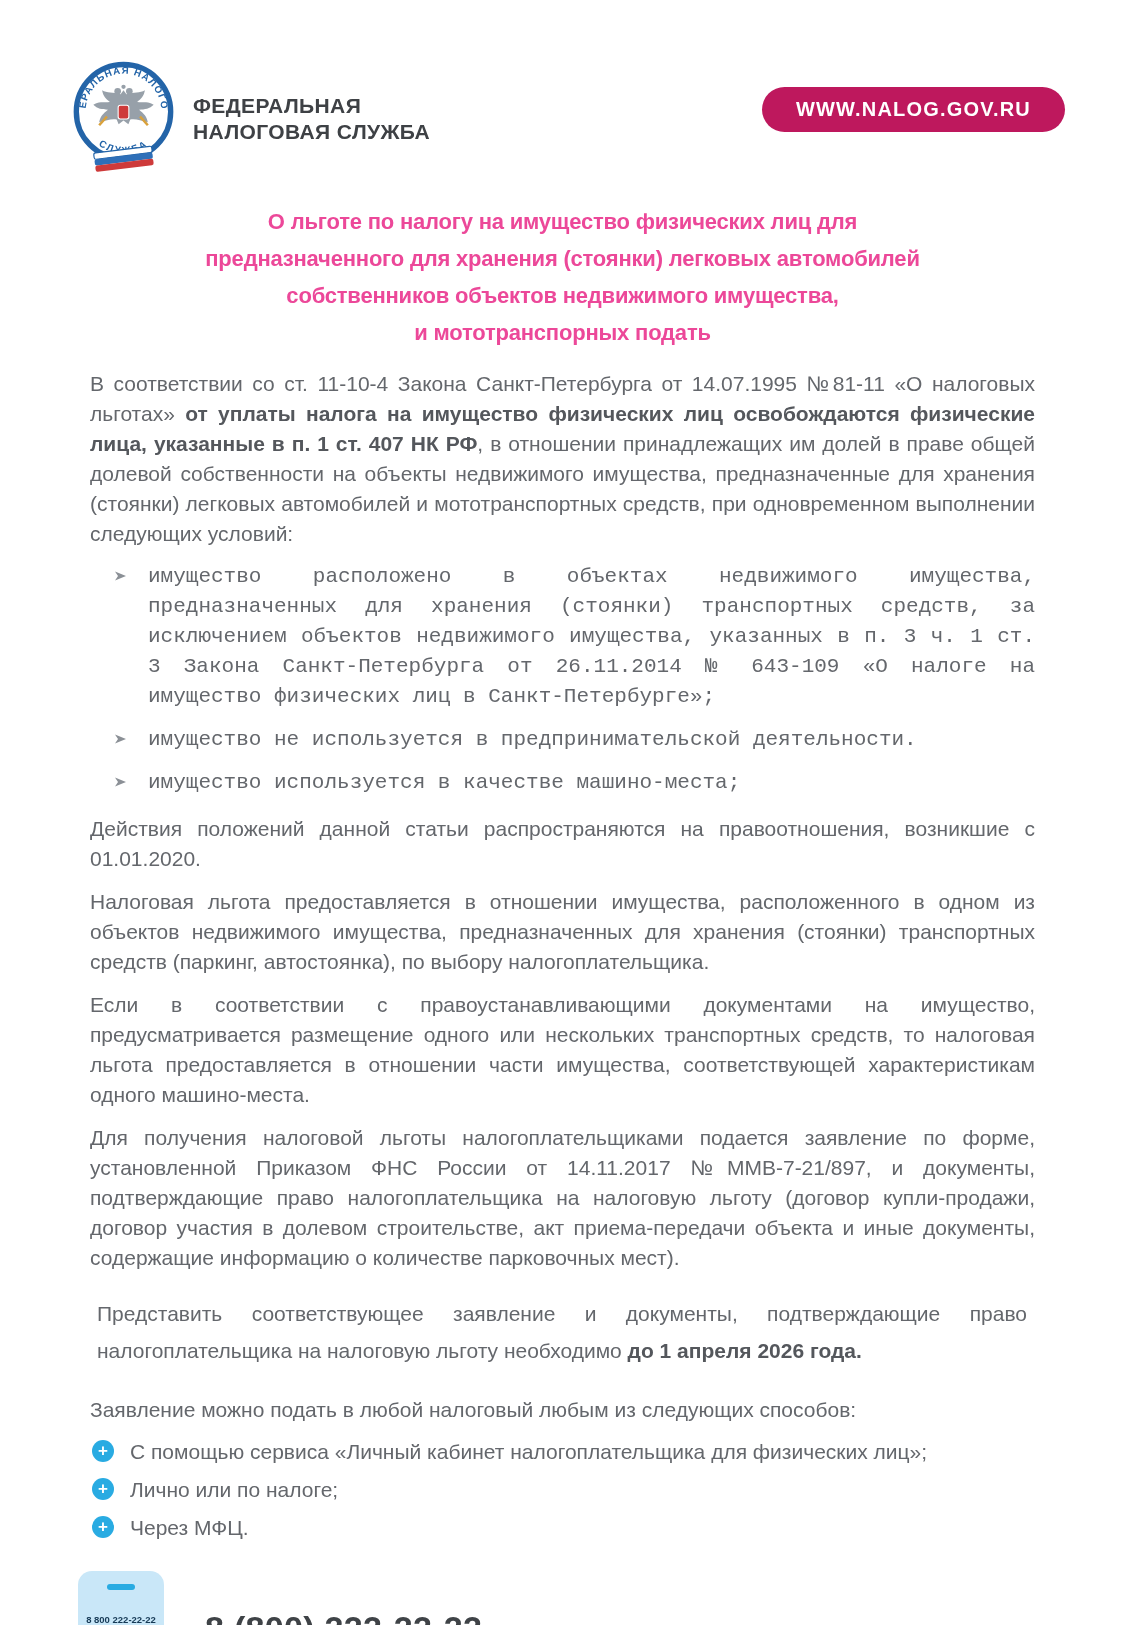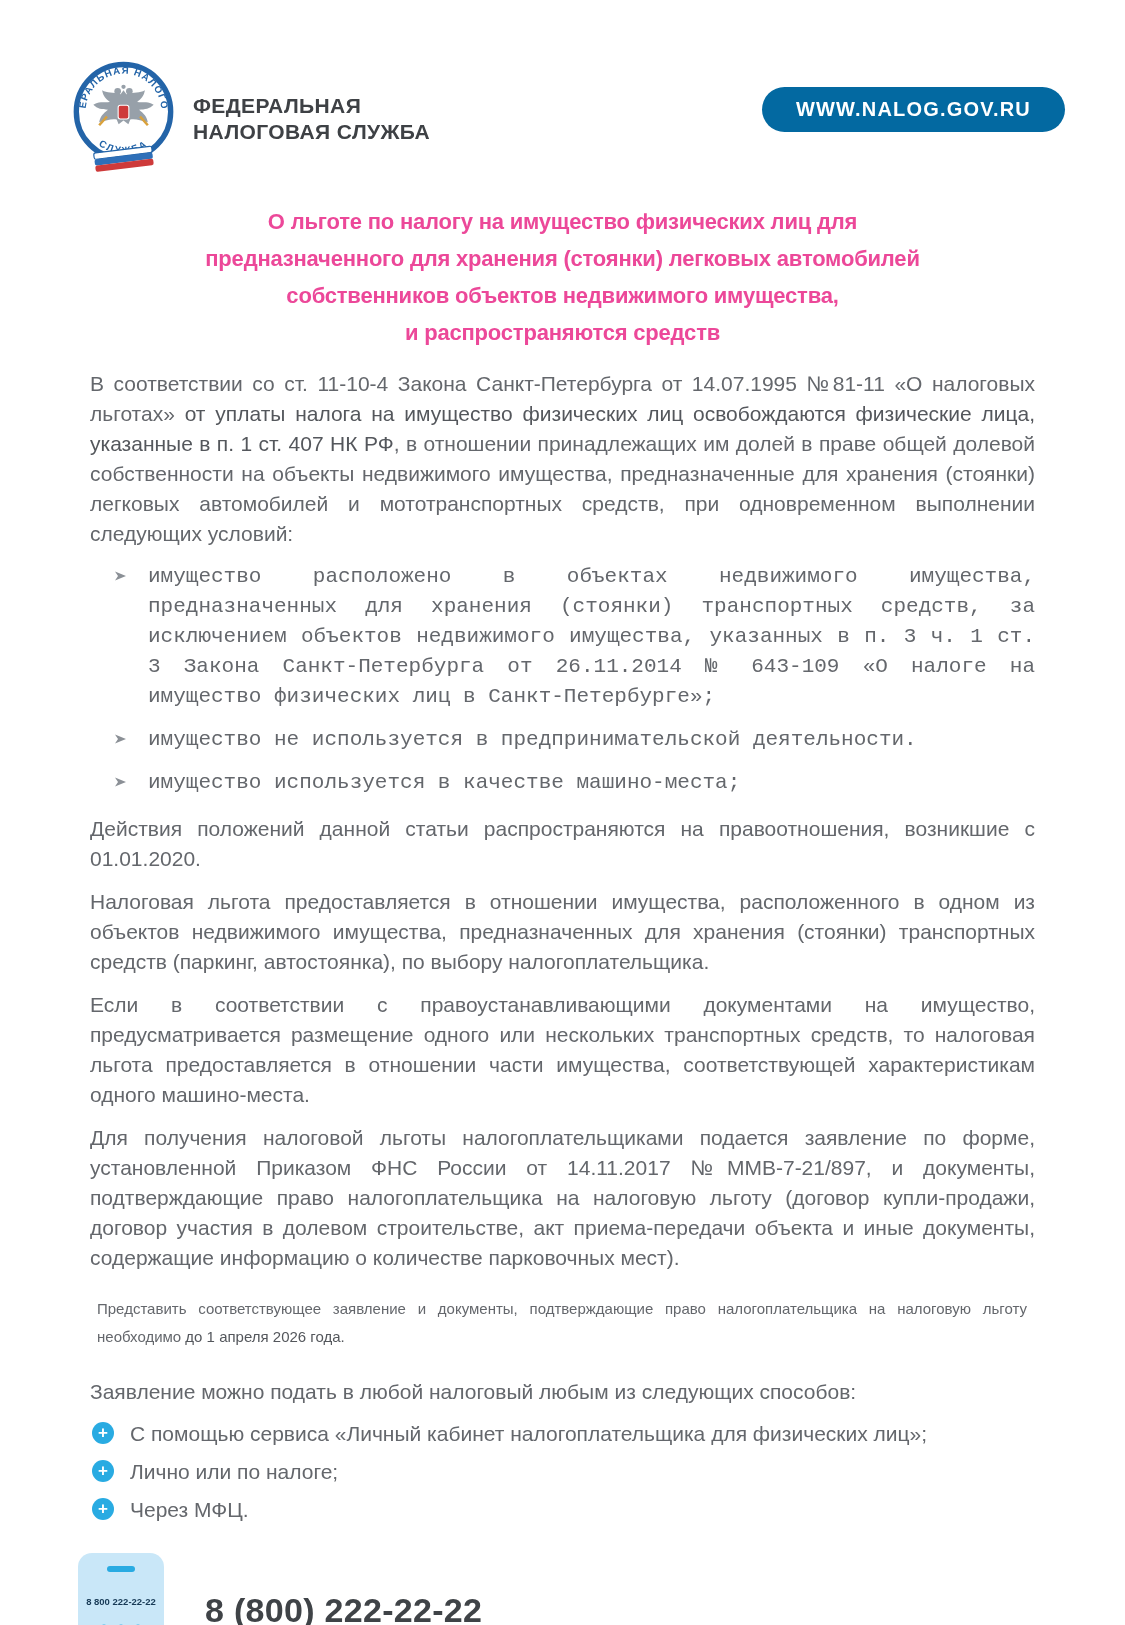--- a/index.html
+++ b/index.html
@@ -6,36 +6,36 @@
   .page{
     width:1125px;min-height:1625px;margin:0 auto;background:#ffffff;
     font-family:"Liberation Sans","DejaVu Sans",sans-serif;
     color:#64676C;box-sizing:border-box;padding-top:60px;position:relative;
   }
   
   .header{display:flex;align-items:center;padding:0 60px 0 70px;}
   .org-name{margin-left:16px;font-weight:700;font-size:21px;line-height:26px;
     color:#3E4145;letter-spacing:.4px;}
   .site-pill{
-    margin-left:auto;margin-top:-18px;background:#0369a1;color:#fff;border:none;
+    margin-left:auto;margin-top:-18px;background:#be185d;color:#fff;border:none;
     font-family:inherit;font-weight:700;font-size:20px;letter-spacing:1.2px;
     padding:11px 34px;border-radius:26px;cursor:pointer;
   }
   
   .doc-title{margin:26px 48px 18px 48px;text-align:center;font-weight:700;
     font-size:22px;line-height:37px;color:#ec4899;letter-spacing:-.2px;}
   
   .content{padding:0 90px;}
   .para{font-size:21px;line-height:30px;text-align:justify;margin:0 0 13px 0;}
-  .para b, .deadline b{font-weight:400;color:#54575C;}
+  .para b, .deadline b{font-weight:700;color:#54575C;}
   .cond-list{margin:4px 0 16px 0;font-family:Liberation Mono, monospace;}
   .cond-item{display:flex;margin:0 0 13px 24px;}
   .cond-item .marker{flex:0 0 20px;margin-right:14px;padding-top:7px;}
   .cond-item .cond-text{flex:1;font-size:21px;line-height:30px;text-align:justify;}
-  .deadline{margin:22px 8px 26px 0;padding-left:7px;font-size:15px;line-height:28px;text-align:justify;}
+  .deadline{margin:22px 8px 26px 0;padding-left:7px;font-size:21px;line-height:37px;text-align:justify;}
   .submit-intro{font-size:21px;line-height:30px;margin:0 0 12px 0;}
   .method-item{display:flex;align-items:flex-start;margin:0 0 9px 2px;font-size:21px;line-height:29px;}
   .plus-badge{flex:0 0 22px;height:22px;margin:3px 16px 0 0;border-radius:50%;
     background:#29ABE2;color:#fff;font-weight:700;font-size:17px;line-height:22px;
     text-align:center;}
   
   .footer{display:flex;align-items:flex-start;padding:20px 90px 40px 78px;}
   .footer-text{margin-left:41px;padding-top:38px;}
   .hotline-number{font-weight:700;font-size:34px;color:#3F4347;letter-spacing:.3px;}
   .hotline-caption{margin-top:12px;font-size:20px;line-height:26px;color:#6A6E73;}
@@ -87,21 +87,21 @@
       <div>ФЕДЕРАЛЬНАЯ</div>
       <div>НАЛОГОВАЯ СЛУЖБА</div>
     </div>
     <button class="site-pill">WWW.NALOG.GOV.RU</button>
   </div>
 
   <div class="doc-title">
     <div>О льготе по налогу на имущество физических лиц для</div>
     <div>предназначенного для хранения (стоянки) легковых автомобилей</div>
     <div>собственников объектов недвижимого имущества,</div>
-    <div>и распространяются средств</div>
+    <div>и мототранспорных подать</div>
   </div>
 
   <div class="content">
 
     <p class="para"><span>В соответствии со ст. 11-10-4 Закона Санкт-Петербурга от 14.07.1995 №81-11 «О налоговых льготах» </span><b>от уплаты налога на имущество физических лиц освобождаются физические лица, указанные в п. 1 ст. 407 НК РФ</b><span>, в отношении принадлежащих им долей в праве общей долевой собственности на объекты недвижимого имущества, предназначенные для хранения (стоянки) легковых автомобилей и мототранспортных средств, при одновременном выполнении следующих условий:</span></p>
 
     <div class="cond-list">
       <div class="cond-item">
         <span class="marker">
           <svg width="14" height="14" viewBox="0 0 14 14">

